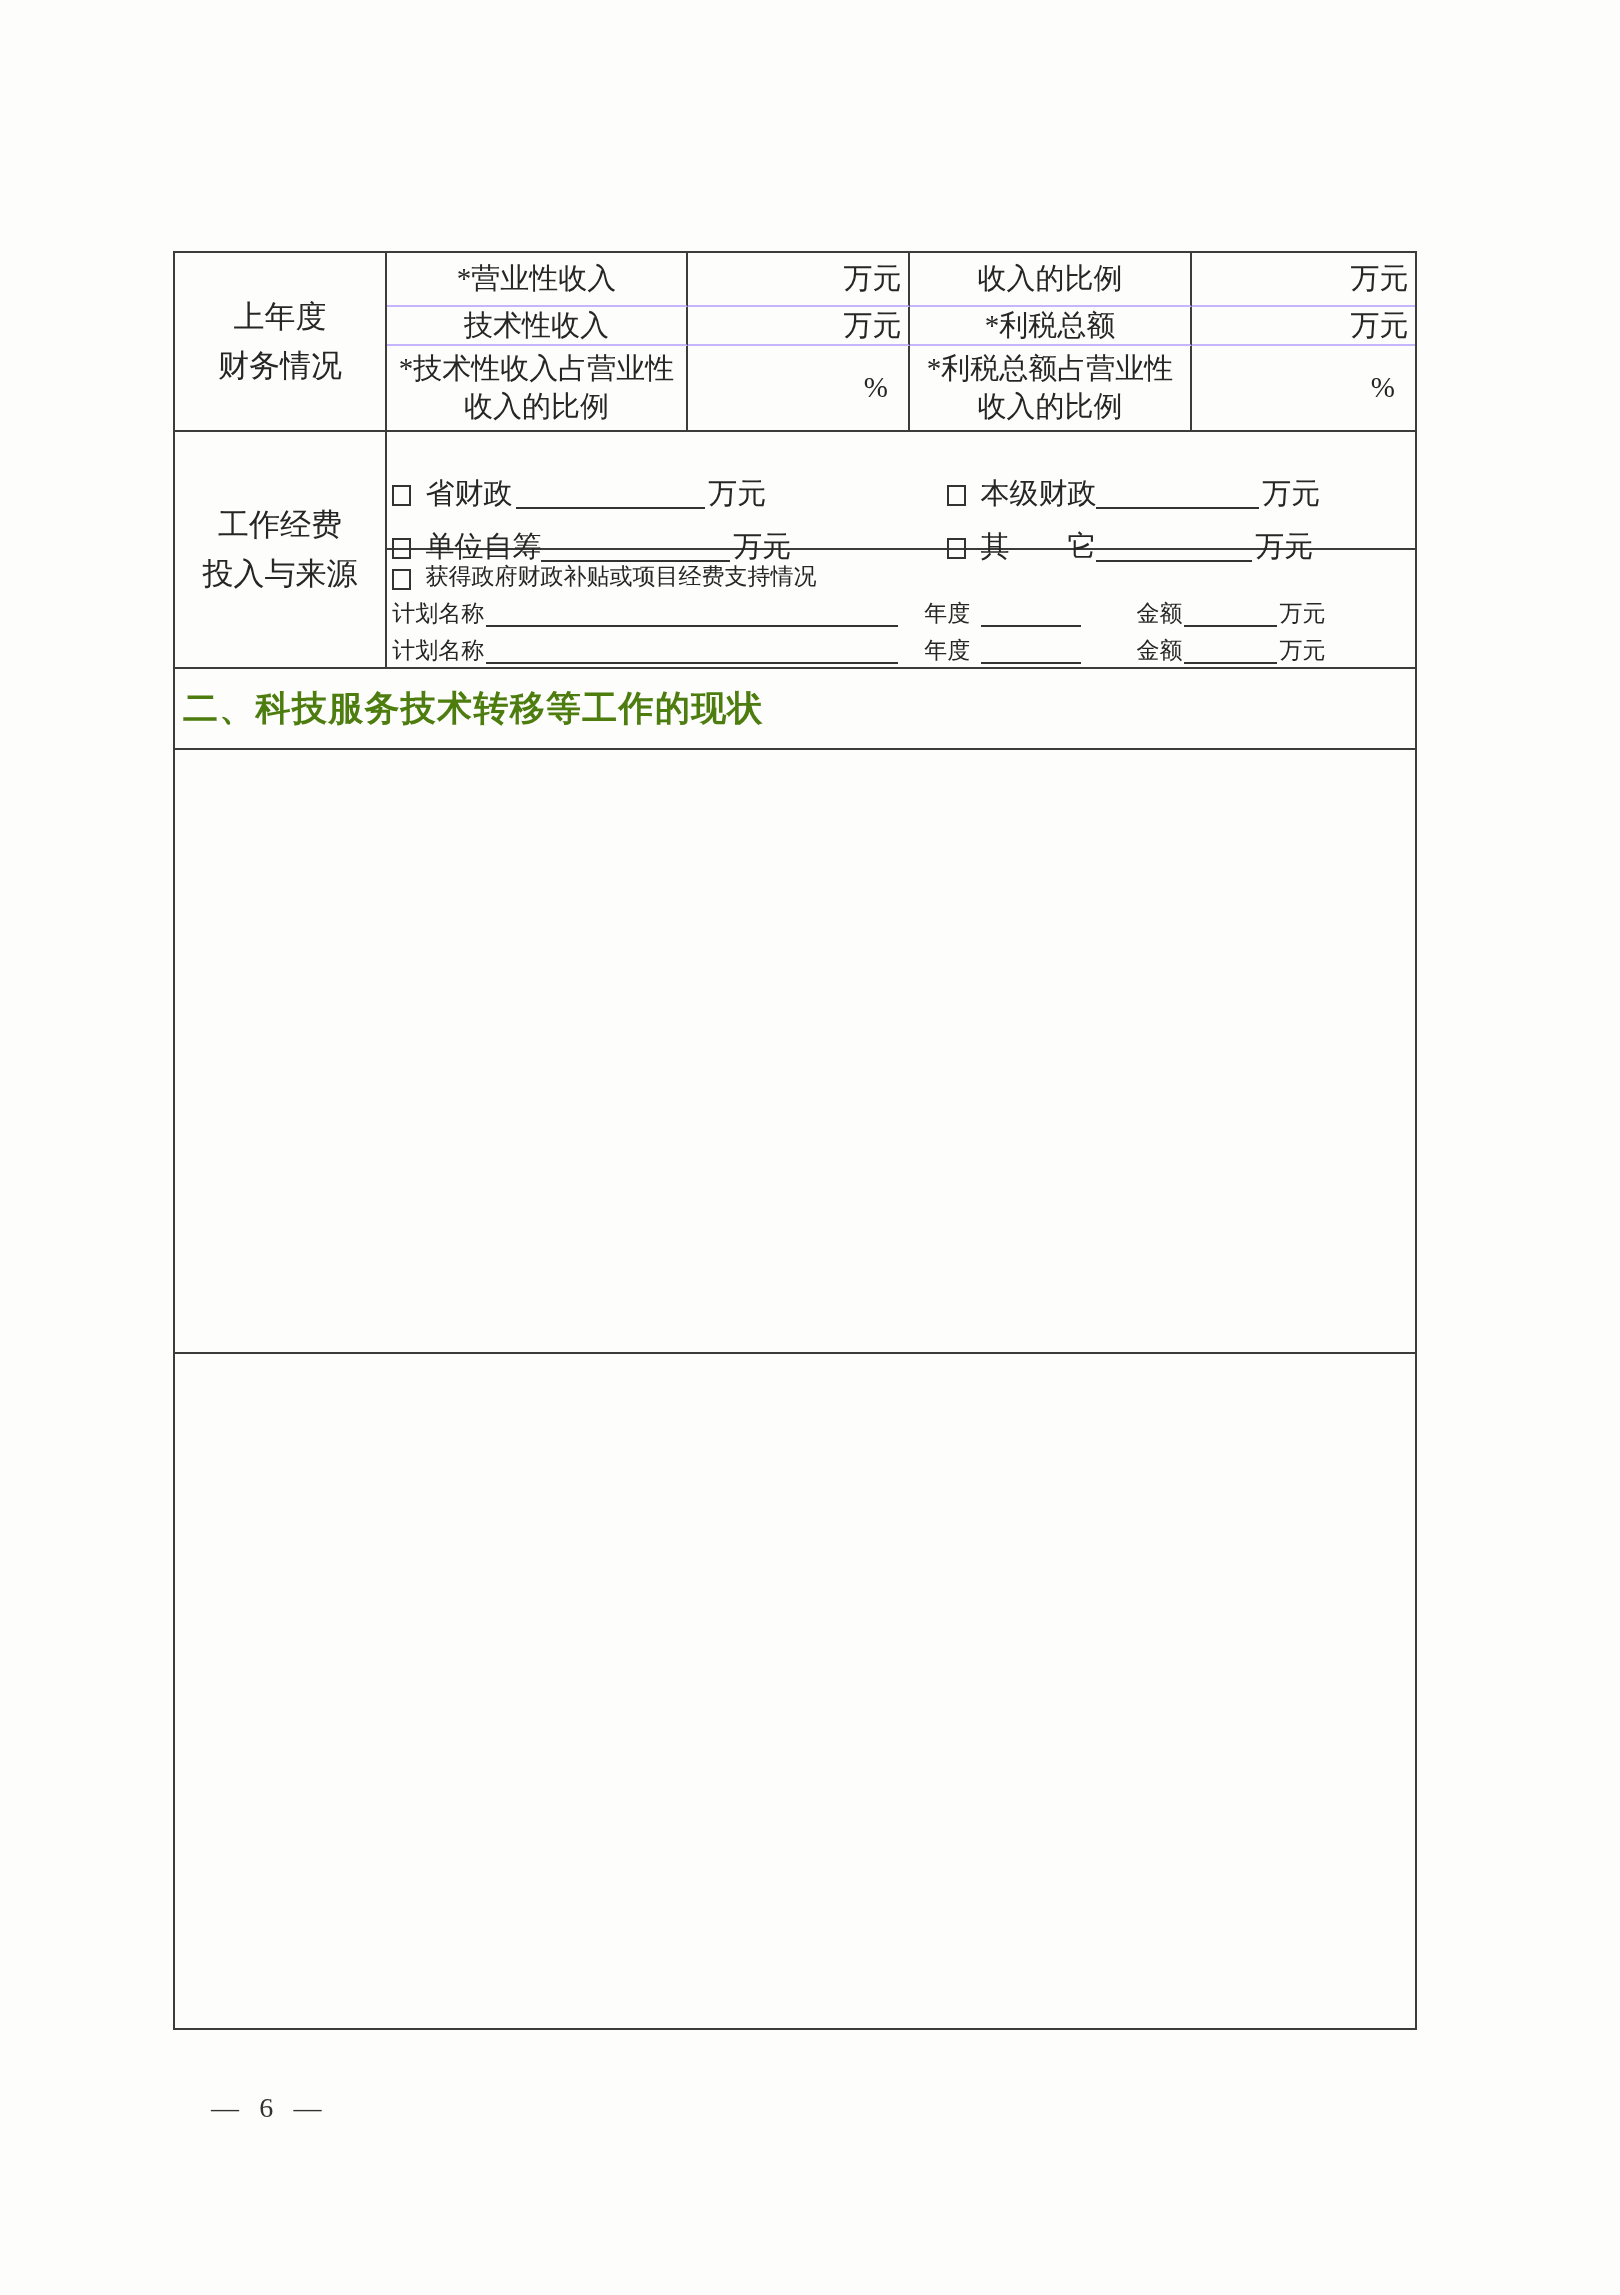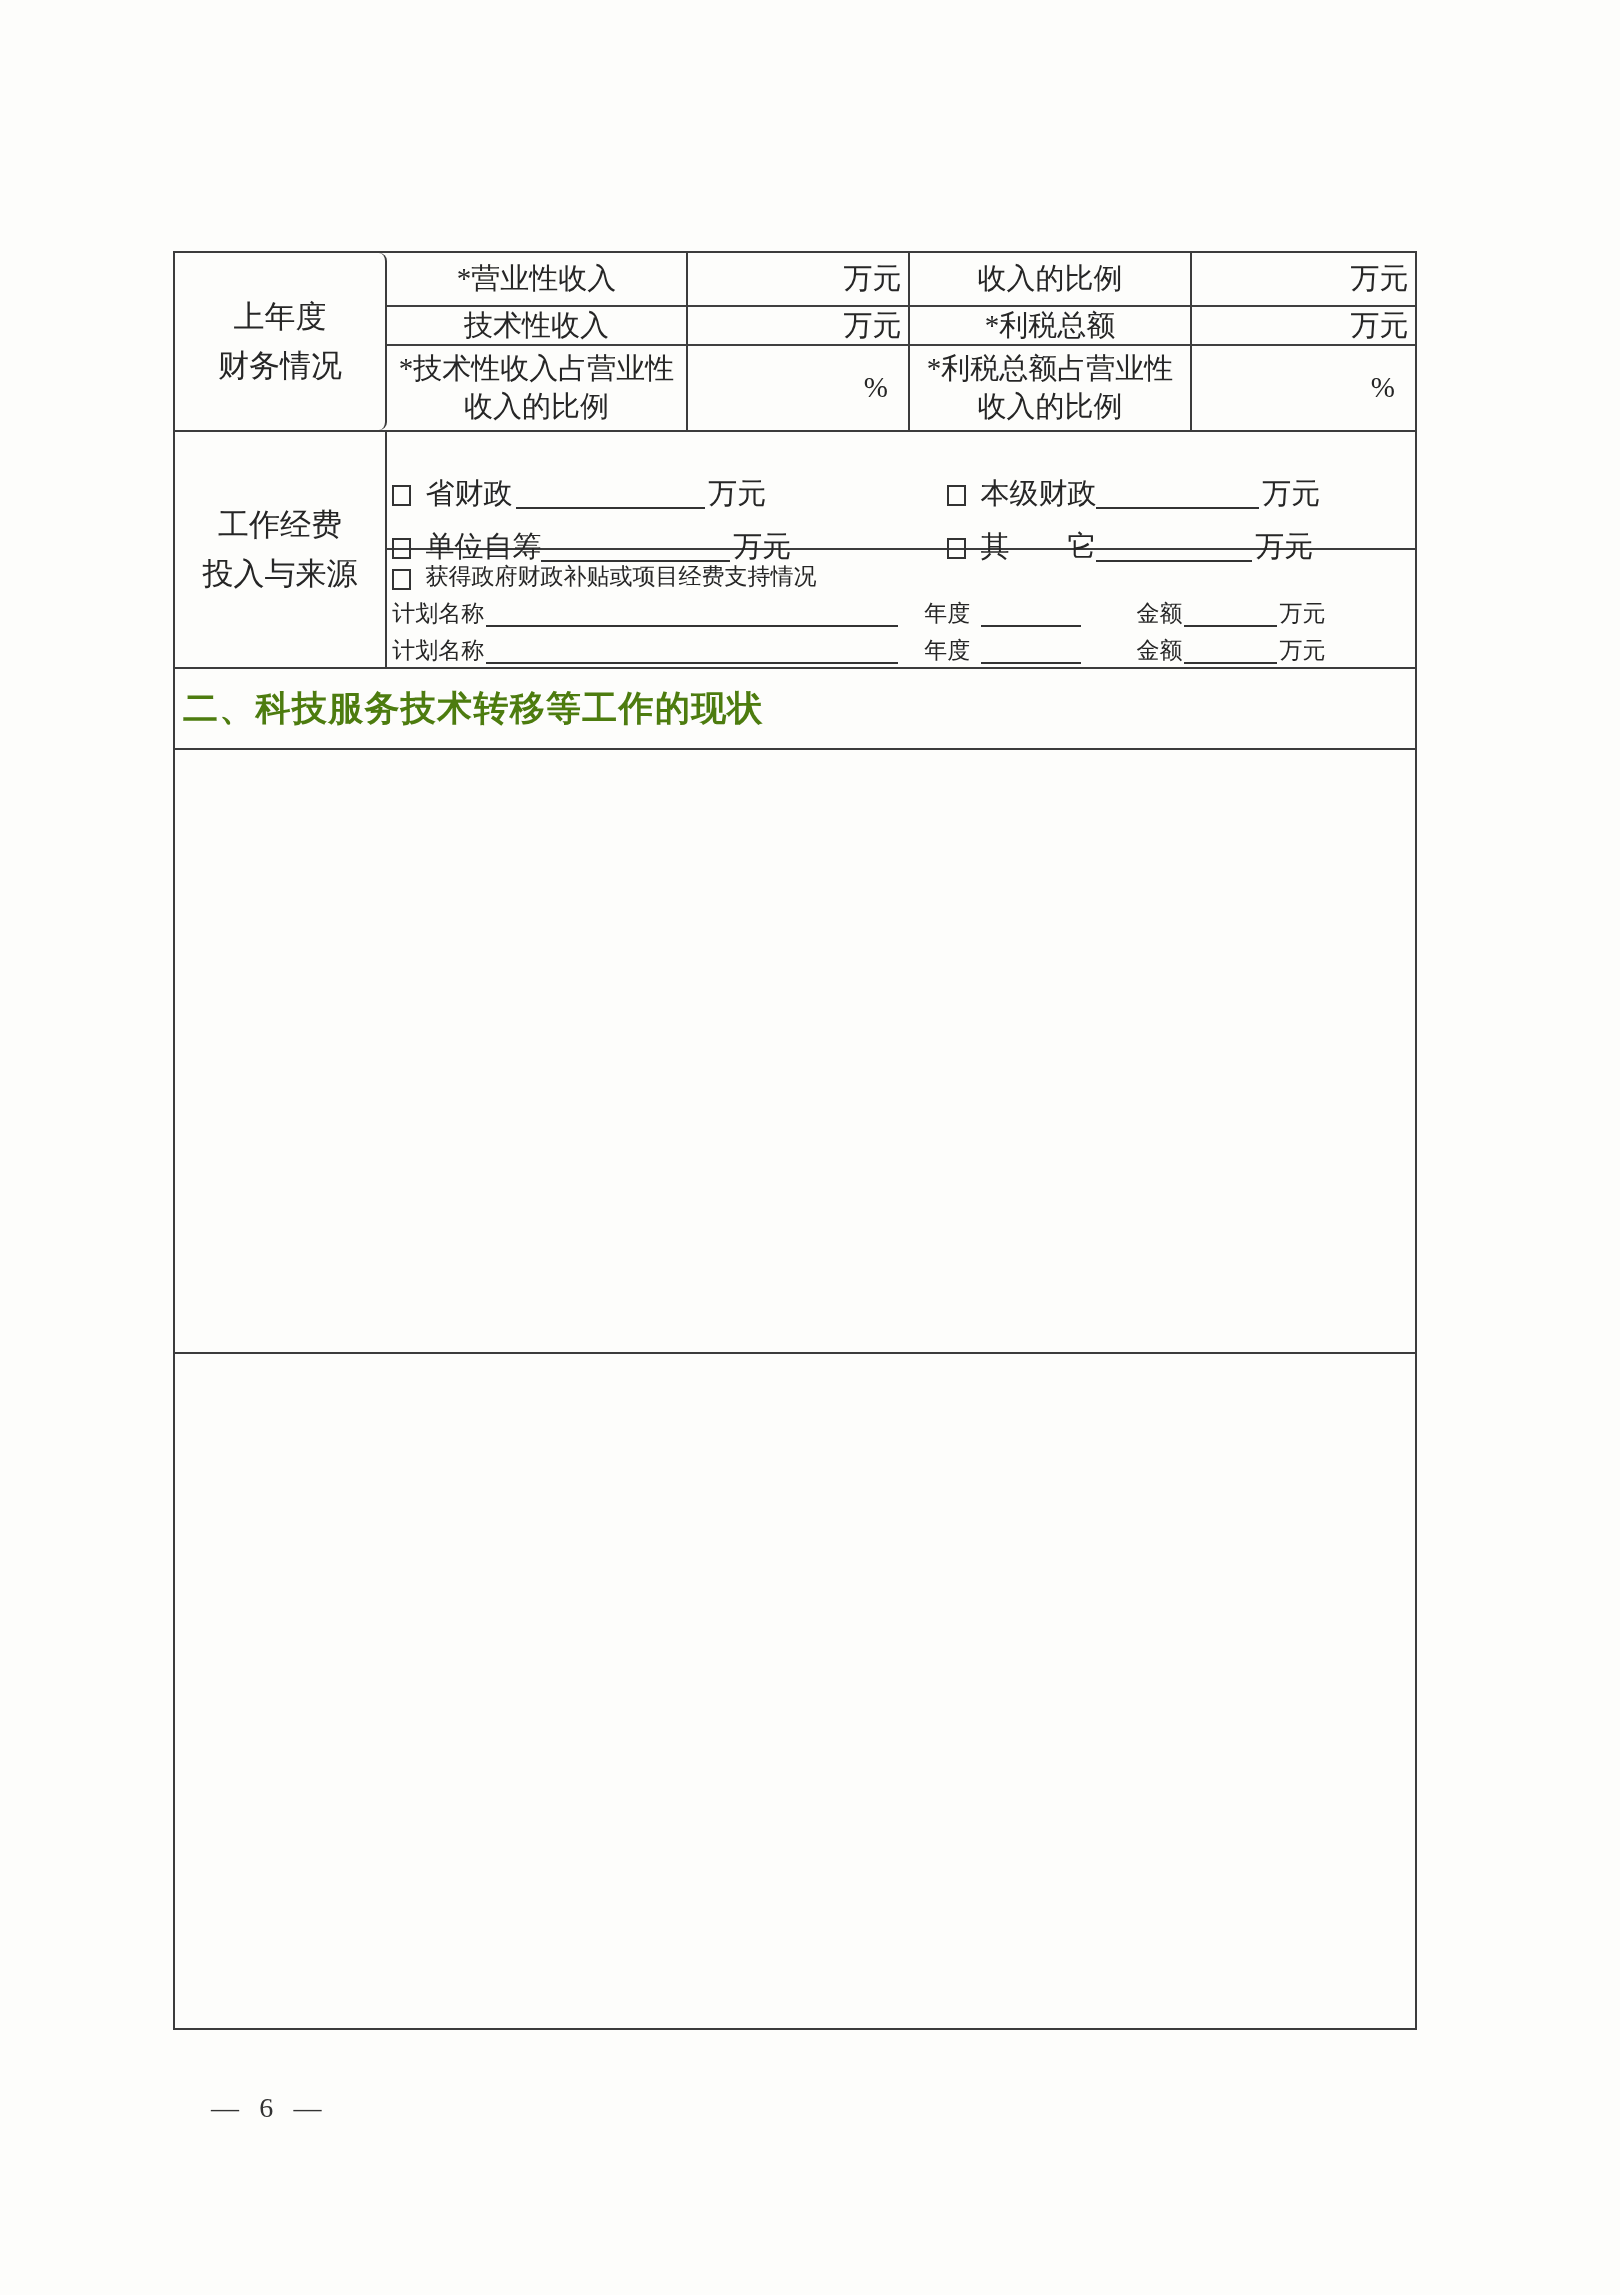--- a/index.html
+++ b/index.html
@@ -23,29 +23,29 @@
   
   .fin-grid{
     display:grid;
     grid-template-columns:212px 301px 222px 282px 1fr;
     grid-template-rows:54px 39px 84px;
     border-bottom:2px solid #3c3c3c;
     box-sizing:content-box;
   }
   .cell{
     border-right:2px solid #3c3c3c;
-    border-bottom:2px solid #404040;
+    border-bottom:2px solid #c4b5fd;
     display:flex;align-items:center;justify-content:center;
     font-size:29px;line-height:1.3;
     box-sizing:border-box;
     text-align:center;
   }
   .cell.no-r{border-right:none;}
   .cell.no-b{border-bottom:none;}
-  .cell.rowspan{grid-row:1 / span 3;border-radius:8px;}
+  .cell.rowspan{grid-row:1 / span 3;}
   .cell.unit{justify-content:flex-end;padding-right:6.6px;}
   .cell.pct{justify-content:flex-end;padding-right:20px;}
   .pre{white-space:pre-line;}
   .hdr-txt{font-size:31px;line-height:1.55;white-space:pre-line;text-align:center;}
   
   .fund{
     height:235px;border-bottom:2px solid #3c3c3c;
     display:flex;box-sizing:content-box;
   }
   .fund-hdr{

